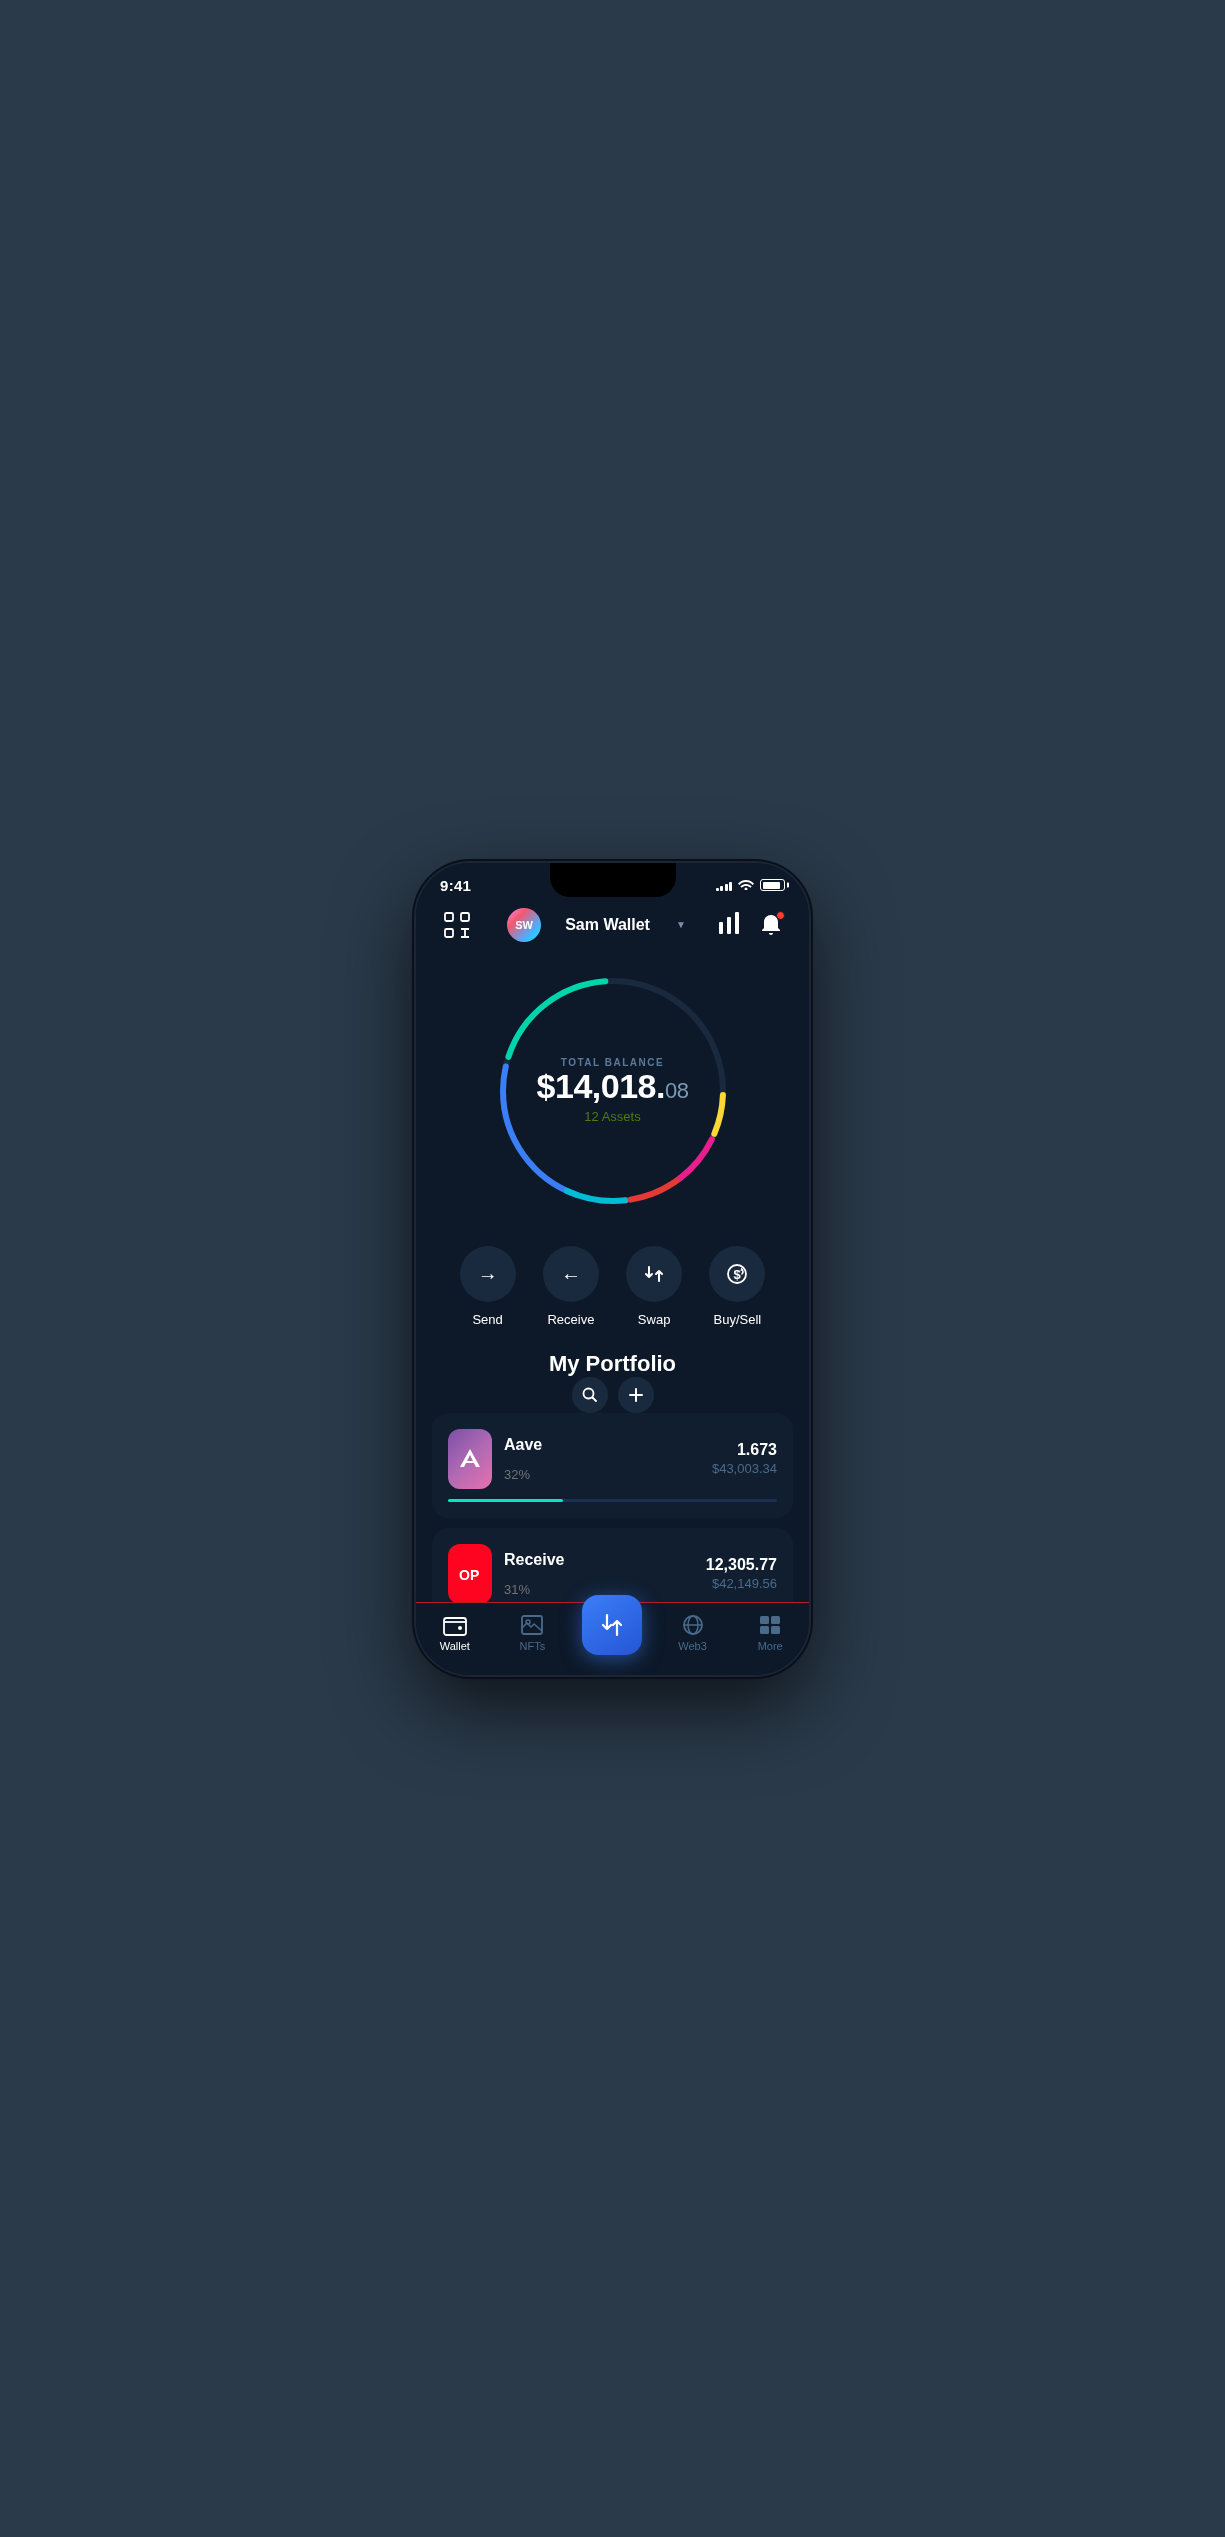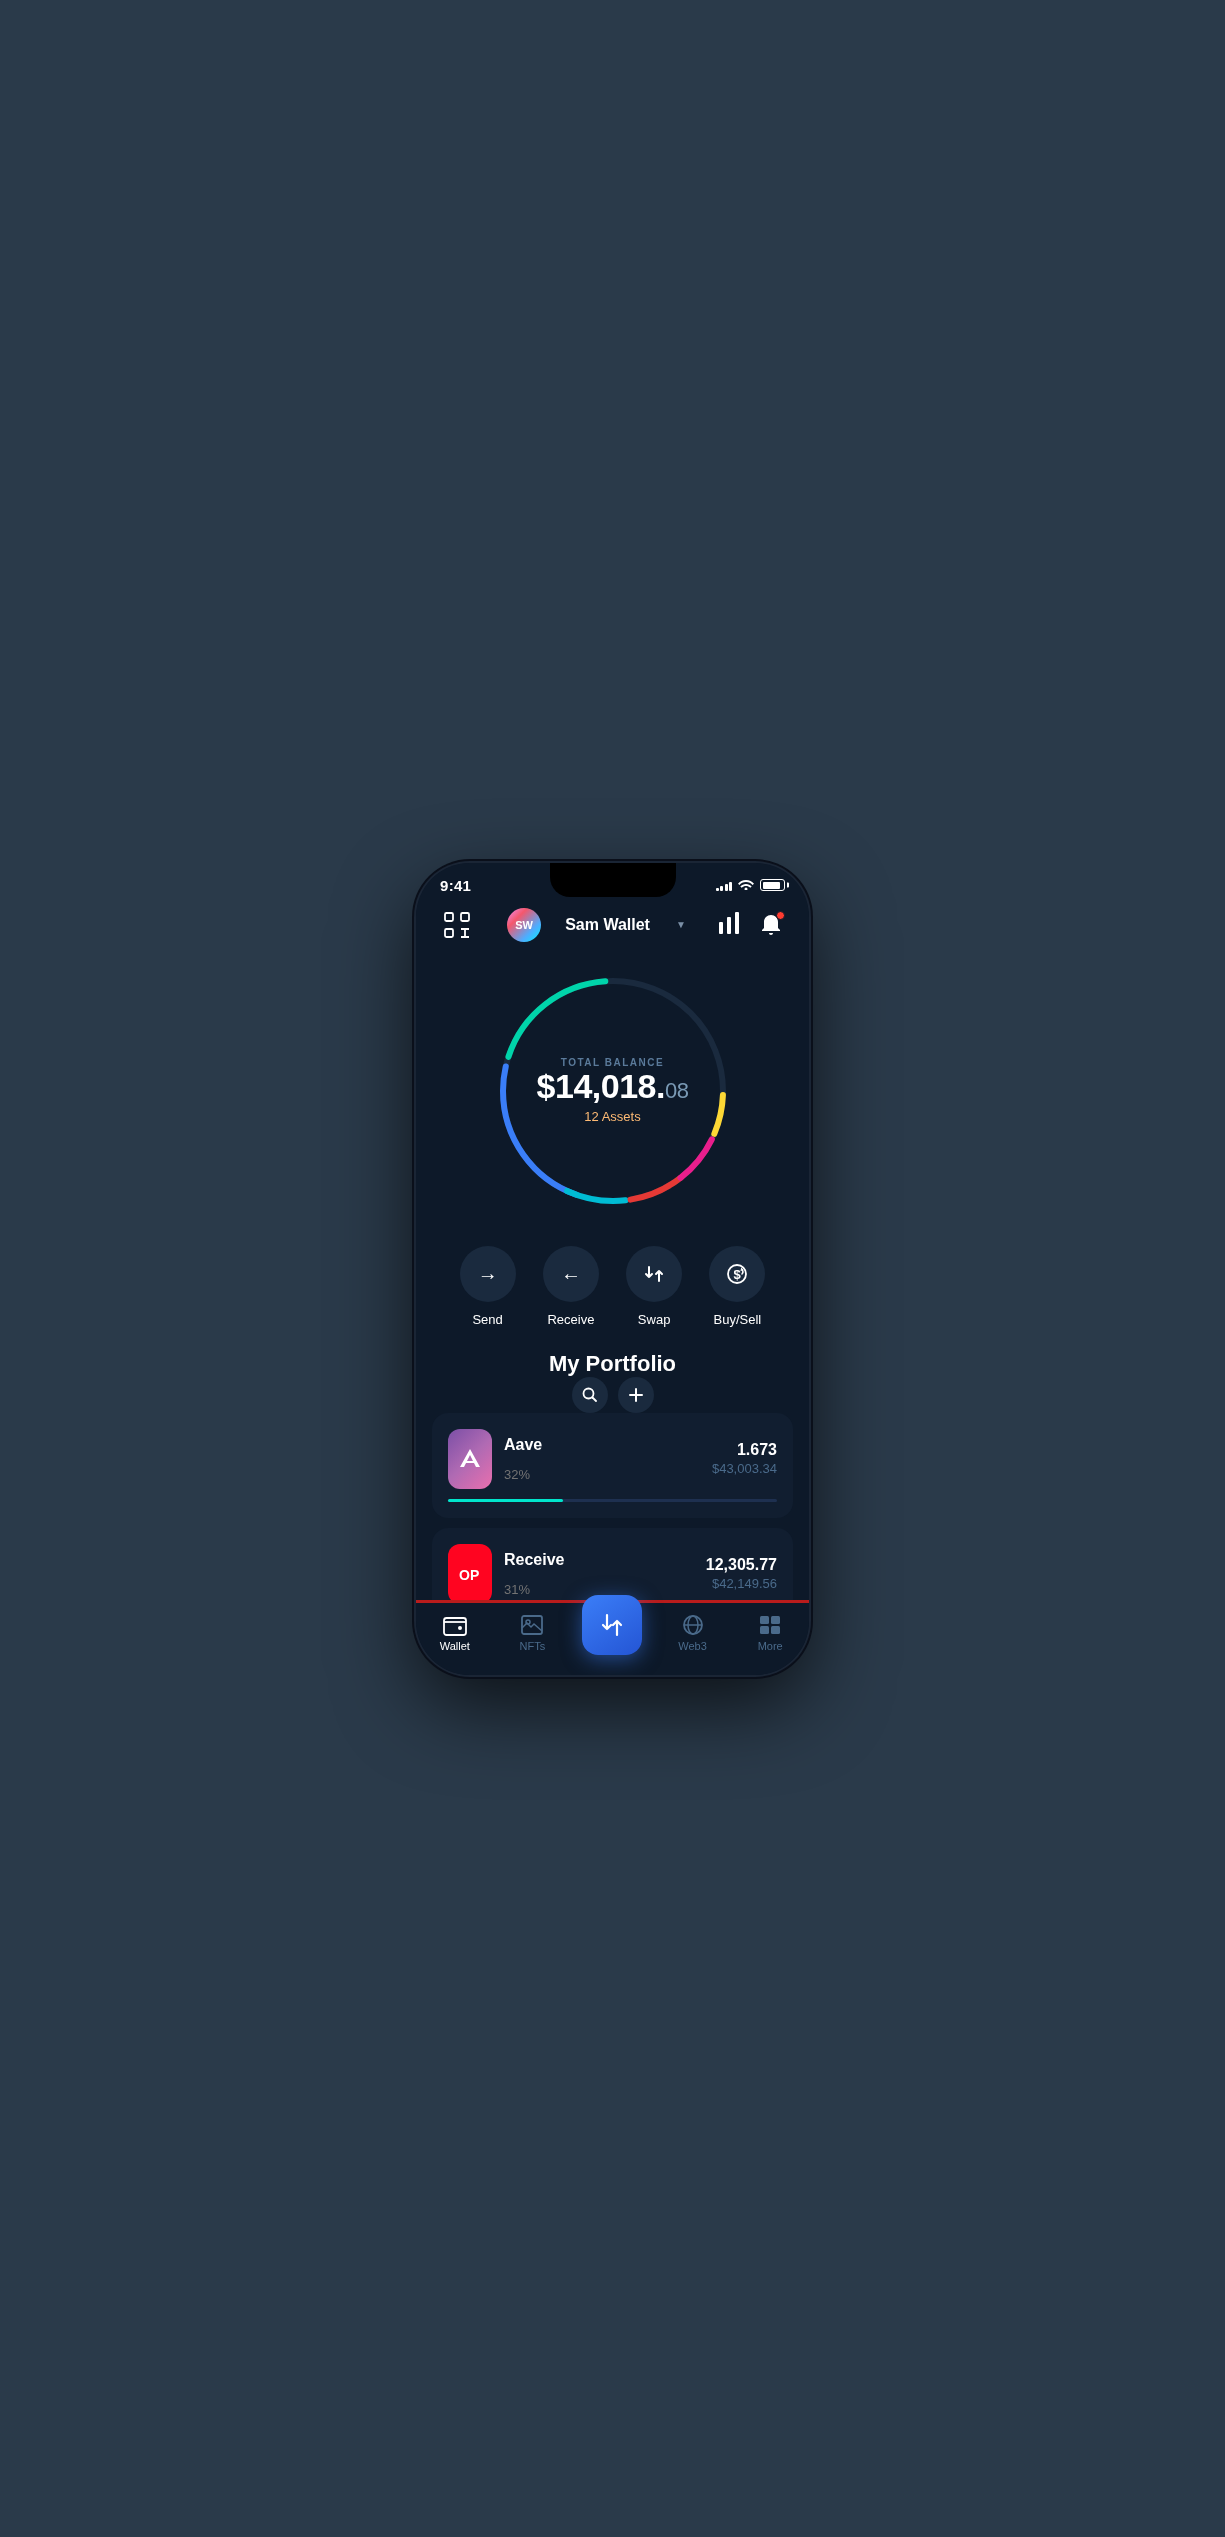--- a/index.html
+++ b/index.html
@@ -239,21 +239,21 @@
     }
 
     .balance-cents {
       font-size: 22px;
       font-weight: 500;
       color: #7a9ab5;
     }
 
     .balance-assets {
       font-size: 13px;
-      color: #fdba74;
+      color: #4d7c0f;
       margin-top: 4px;
     }
 
     
     .actions-row {
       display: flex;
       justify-content: space-around;
       padding: 10px 30px 24px;
       width: 100%;
     }
@@ -424,21 +424,21 @@
     .bottom-nav {
       position: absolute;
       bottom: 0;
       left: 0;
       right: 0;
       background: #0d1929;
       padding: 8px 0 20px;
       display: flex;
       justify-content: space-around;
       align-items: center;
-      border-top: 3px solid #b91c1c;
+      border-top: 1px solid #b91c1c;
     }
 
     .nav-item {
       display: flex;
       flex-direction: column;
       align-items: center;
       gap: 4px;
       cursor: pointer;
       min-width: 55px;
     }

